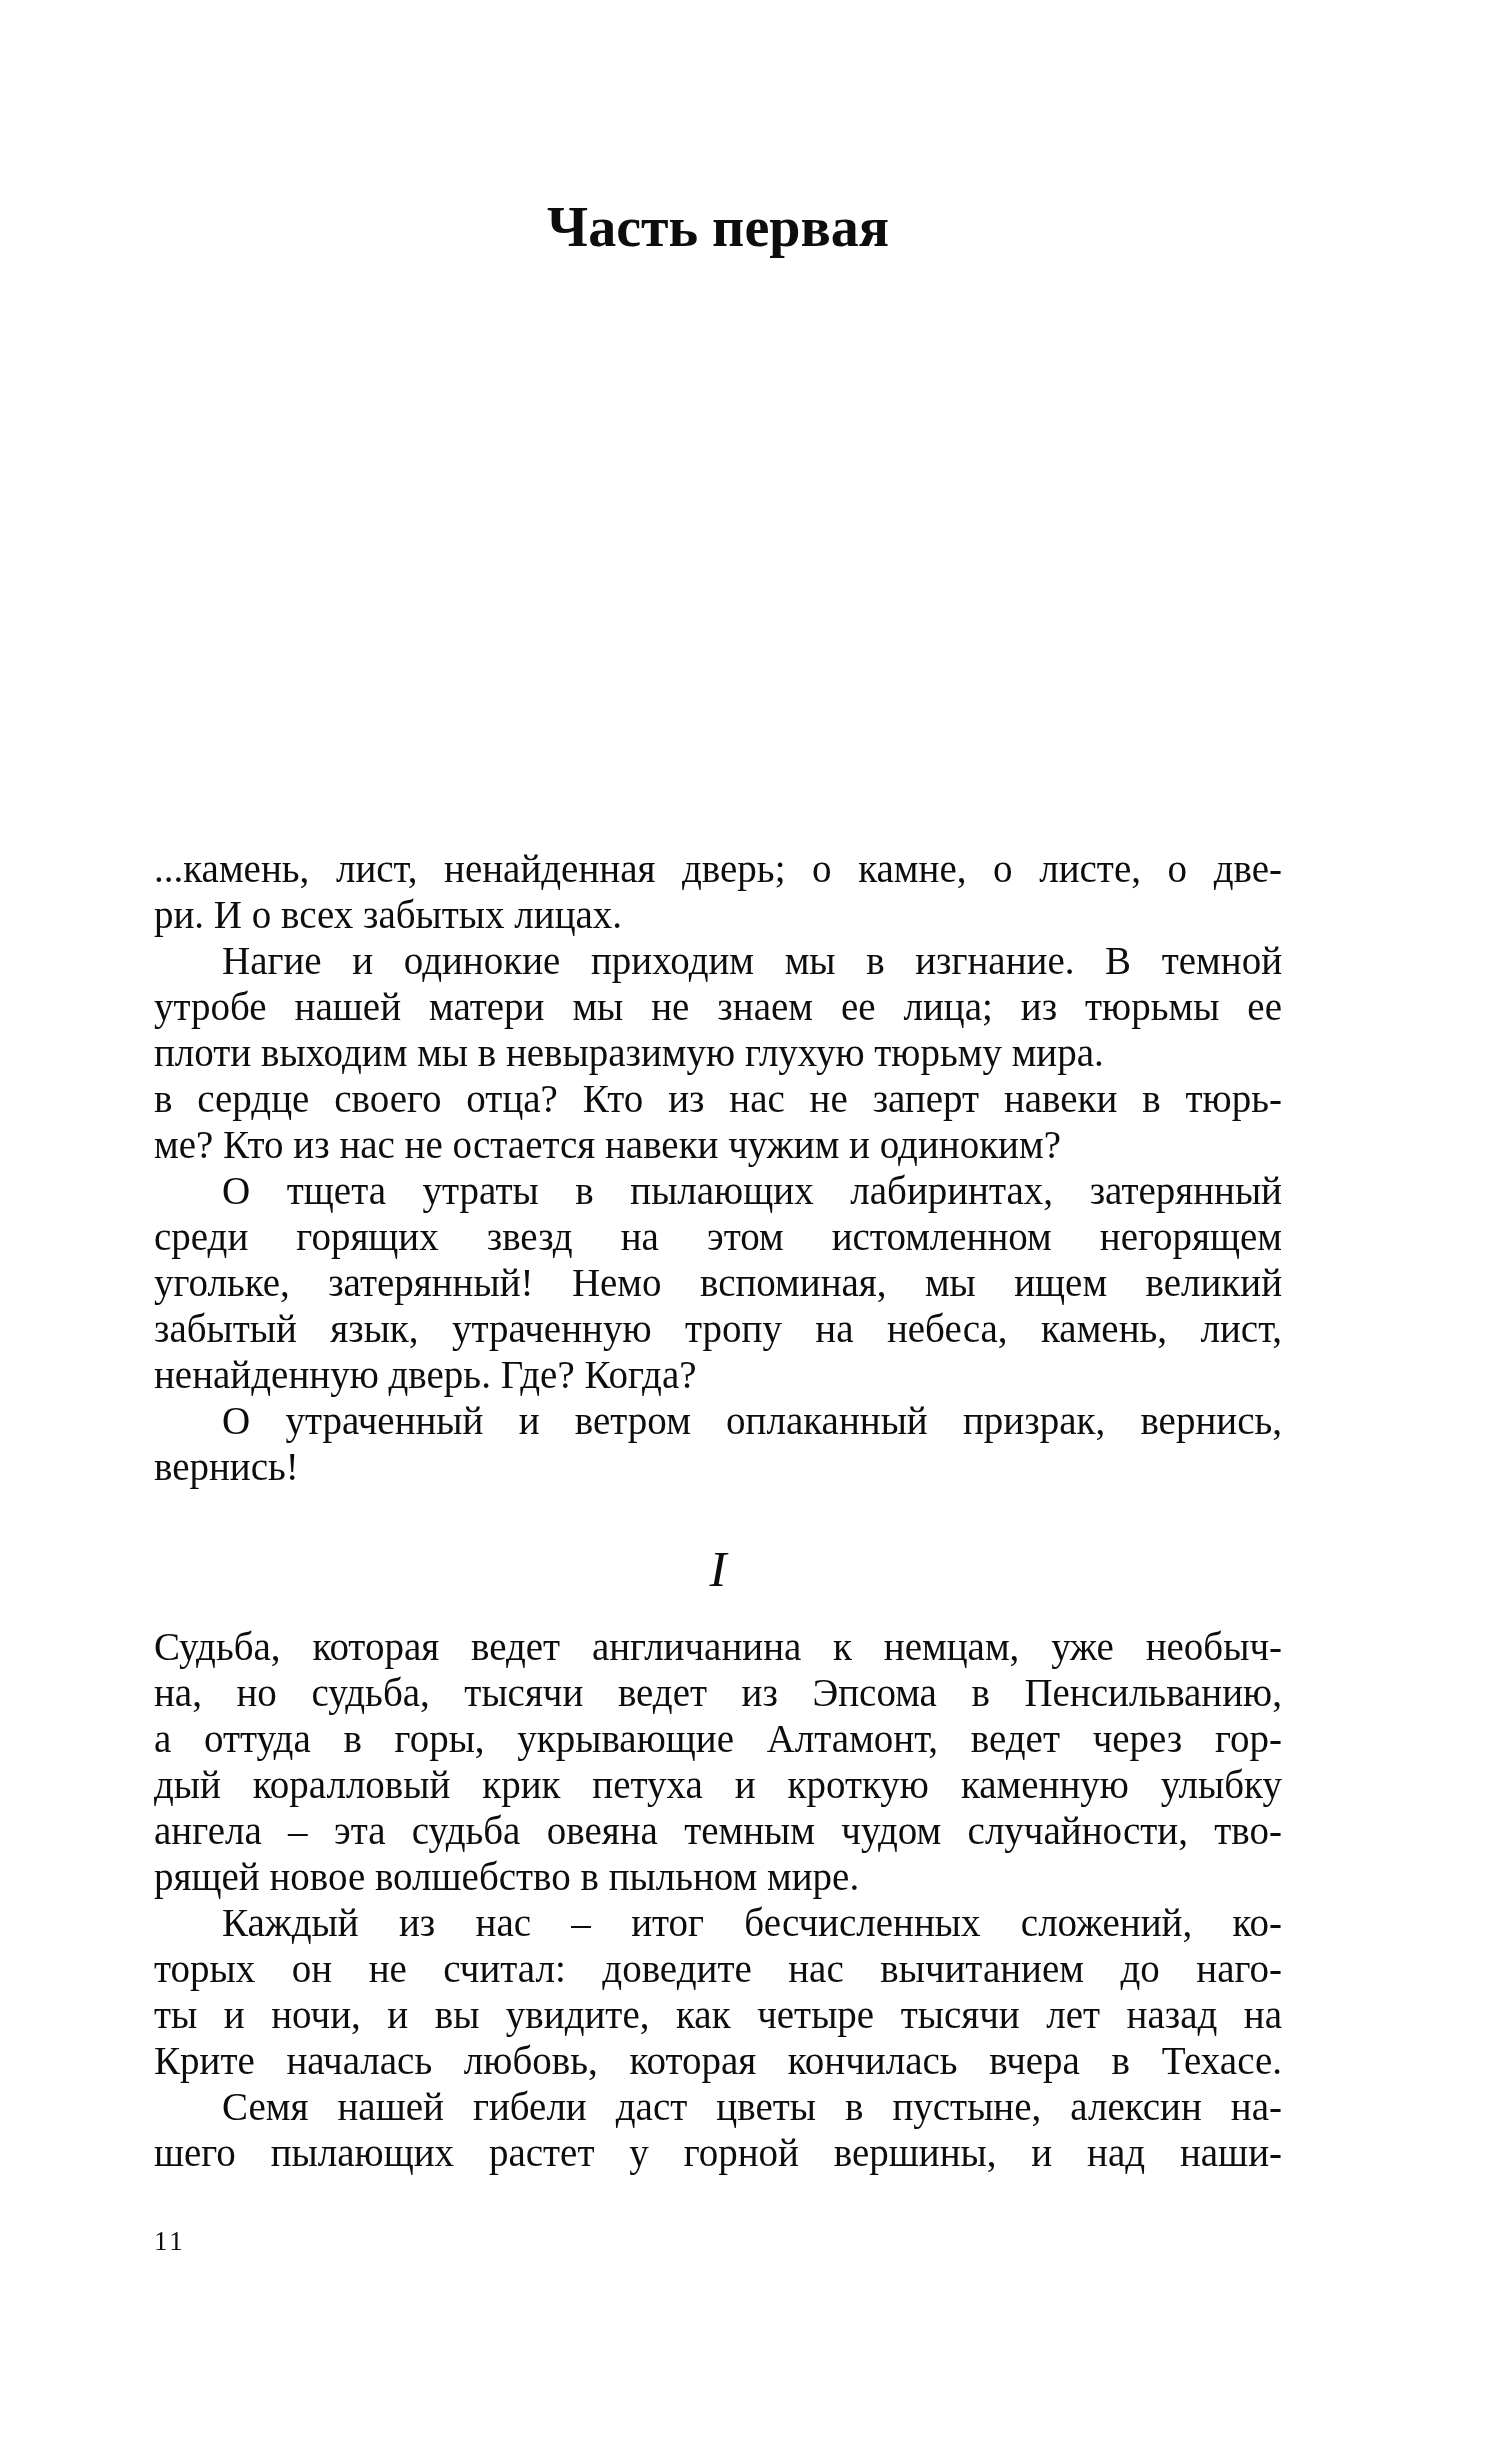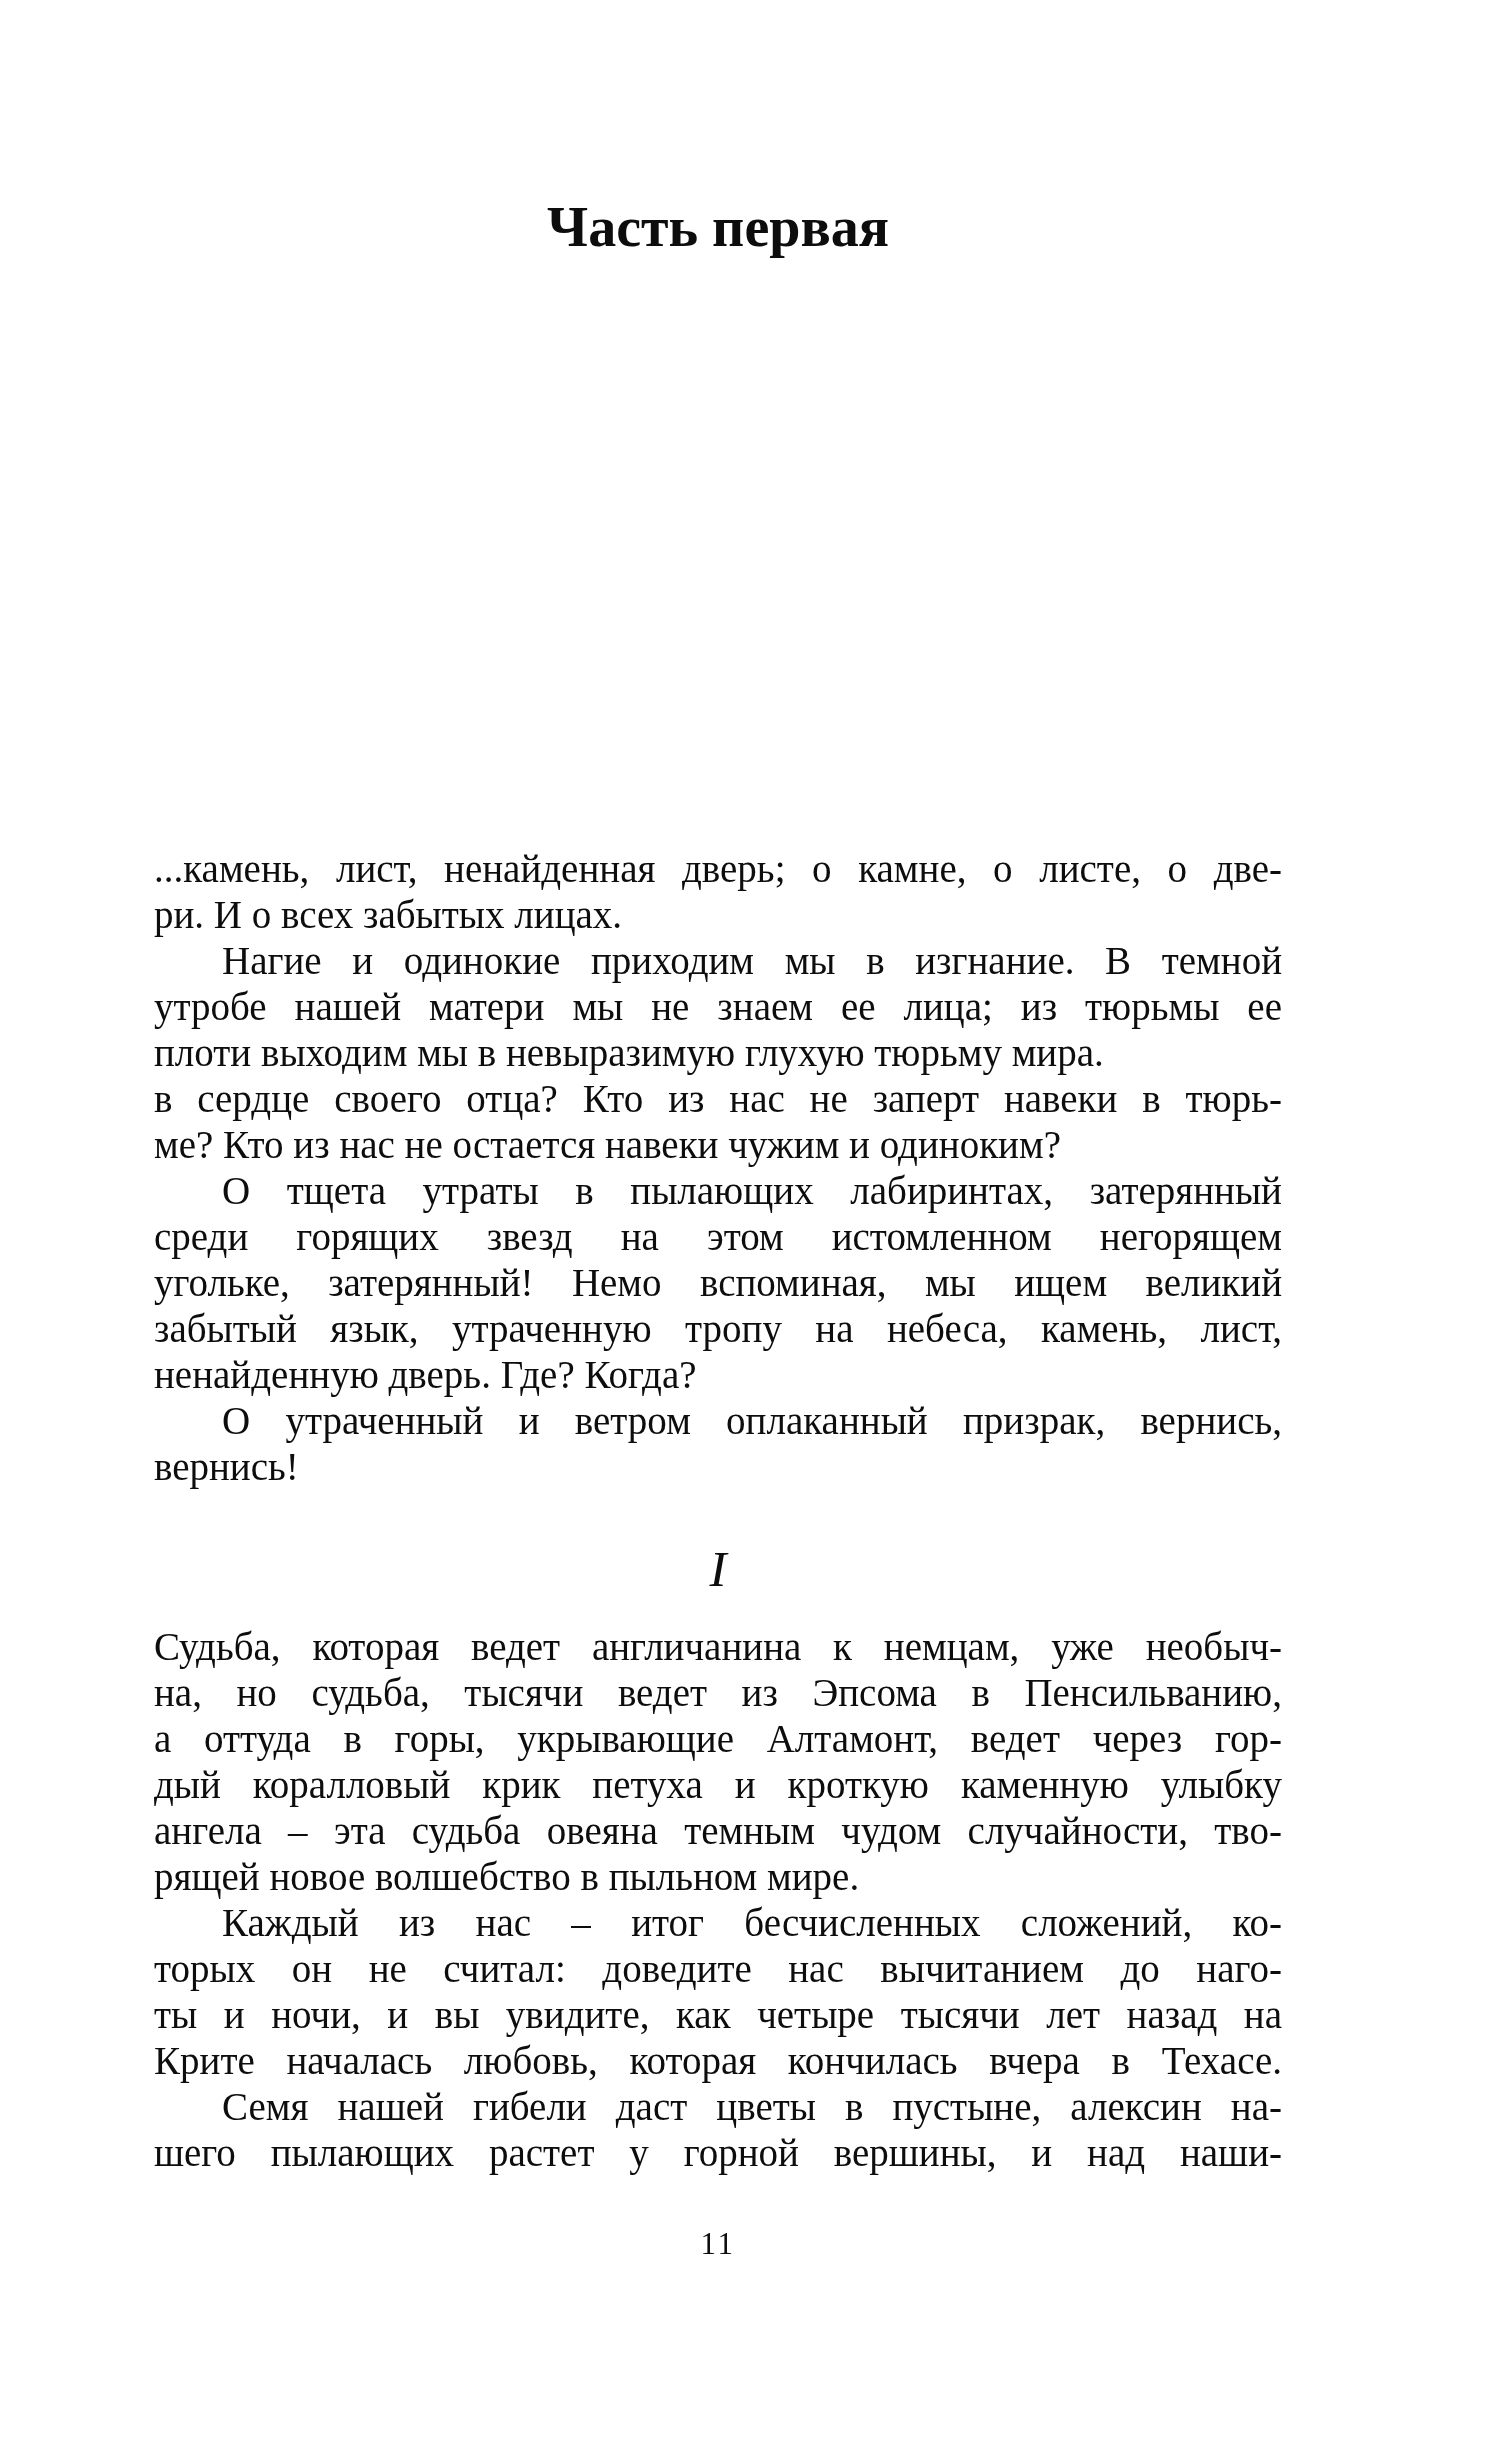--- a/index.html
+++ b/index.html
@@ -56,22 +56,22 @@
     text-align: center;
     font-style: italic;
     font-size: 51px;
     line-height: 1;
   }
   .page-number {
     position: absolute;
     left: 154px;
     top: 2228px;
     width: 1128px;
-    text-align: center;
-    font-size: 31px;
+    text-align: left;
+    font-size: 27px;
     line-height: 1;
     letter-spacing: 2.7px;
   }
 </style>
 </head>
 <body>
 
 <div class="page">
   <div class="part-title">Часть первая</div>
 

